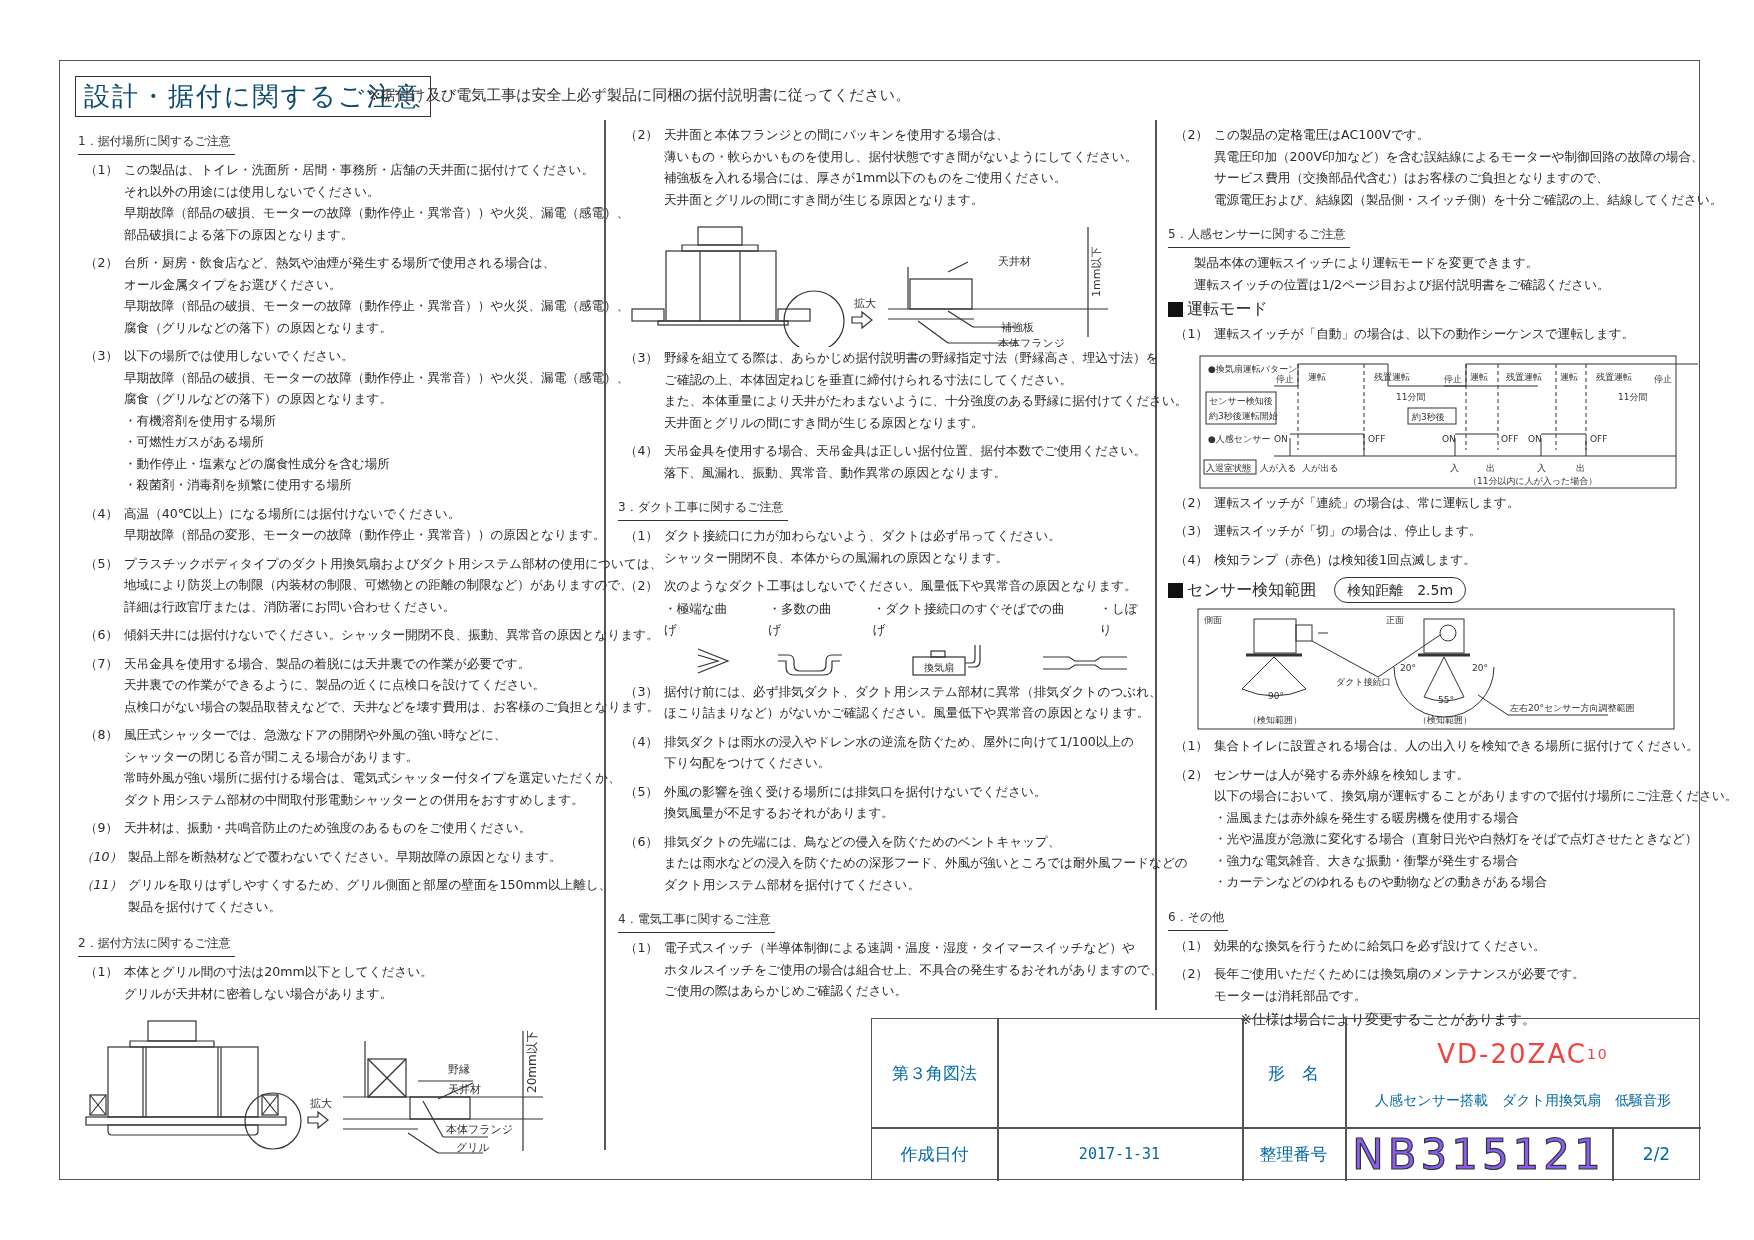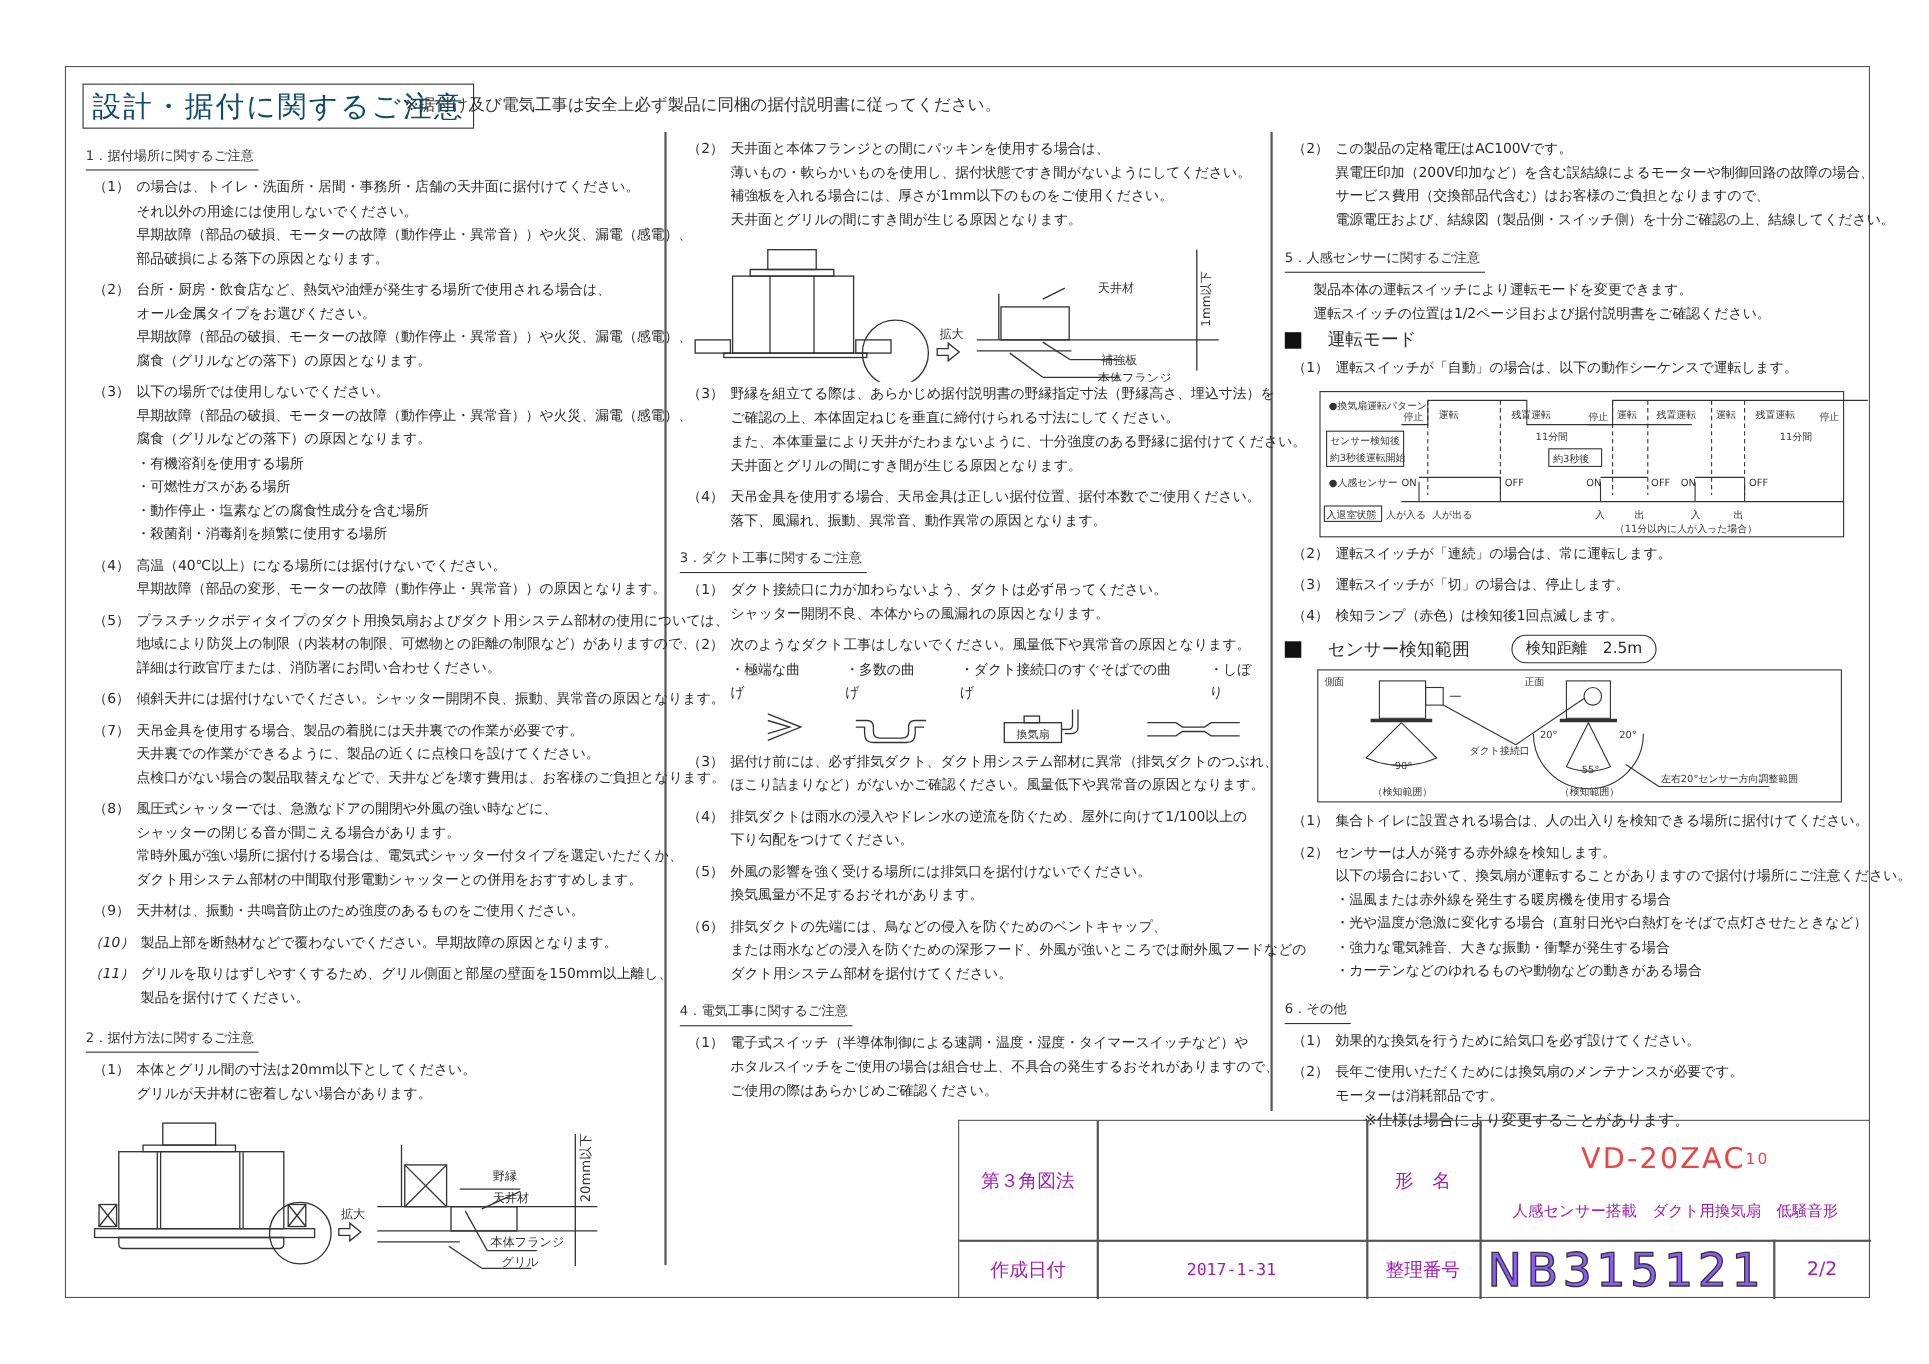--- a/index.html
+++ b/index.html
@@ -8,47 +8,47 @@
   .sheet { position:absolute; left:59px; top:60px; width:1641px; height:1120px; border:1.5px solid #555; box-sizing:border-box; }
   .col-div { position:absolute; width:1.5px; background:#555; }
   .title-box { position:absolute; left:75px; top:76px; border:1.5px solid #333; padding:2px 8px; font-size:26px; letter-spacing:2px; color:#0c4a6e; }
   .title-note { position:absolute; left:368px; top:86px; font-size:15px; color:#333; }
   .col { position:absolute; font-size:12.6px; line-height:21.5px; color:#2a2a2a; }
   .h2 { font-size:12px; line-height:26px; border-bottom:1.5px solid #333; display:inline-block; padding-right:4px; margin:4px 0 4px 0; color:#333; }
   .item { display:flex; margin-bottom:7px; }
   .num { width:40px; flex:0 0 40px; text-align:right; padding-right:6px; }
   .item.n2 .num { width:44px; flex-basis:44px;font-style:italic; }
   .lines div { white-space:nowrap; }
-  .sq-head { font-size:16px; line-height:24px; margin:2px 12px 2px 0; display:flex; align-items:center; gap:24px; }
+  .sq-head { font-size:16px; line-height:24px; margin:2px 12px 2px 0; display:flex; align-items:center; gap:4px; }
   .sq { width:15px; height:15px; background:#111; display:inline-block; }
   .pill { border:1.5px solid #333; border-radius:14px; padding:0 12px; font-size:14px; margin-left:14px; }
   .fig { position:relative; }
   .fig svg text { font-family:"DejaVu Sans", sans-serif; }
   .tb { position:absolute; left:871px; top:1018px; width:829px; height:162px; border-top:1.5px solid #555; border-left:1.5px solid #555; box-sizing:border-box; }
-  .tb-cell { position:absolute; display:flex; align-items:center; justify-content:center; font-size:17px; color:#a21caf; box-sizing:border-box; }
+  .tb-cell { position:absolute; display:flex; align-items:center; justify-content:center; font-size:17px; color:#0369a1; box-sizing:border-box; }
   .vline { position:absolute; width:1.5px; background:#555; }
   .hline { position:absolute; height:1.5px; background:#555; }
 </style>
 </head>
 <body>
 
 <div class="sheet"></div>
 <div class="col-div" style="left:604px;top:120px;height:1030px;"></div>
 <div class="col-div" style="left:1155px;top:120px;height:890px;"></div>
 
 <div class="title-box">設計・据付に関するご注意</div>
 <div class="title-note">※据付け及び電気工事は安全上必ず製品に同梱の据付説明書に従ってください。</div>
 
 <div class="col" style="left:78px;top:124px;width:520px;">
   <div class="h2">1．据付場所に関するご注意</div>
   <div>
       <div class="item">
         <div class="num">（1）</div>
         <div class="lines">
-          <div>の場合は、トイレ・洗面所・居間・事務所・店舗の天井面に据付けてください。</div>
+          <div>この製品は、トイレ・洗面所・居間・事務所・店舗の天井面に据付けてください。</div>
           <div>それ以外の用途には使用しないでください。</div>
           <div>早期故障（部品の破損、モーターの故障（動作停止・異常音））や火災、漏電（感電）、</div>
           <div>部品破損による落下の原因となります。</div>
         </div>
       </div>
       <div class="item">
         <div class="num">（2）</div>
         <div class="lines">
           <div>台所・厨房・飲食店など、熱気や油煙が発生する場所で使用される場合は、</div>
           <div>オール金属タイプをお選びください。</div>

